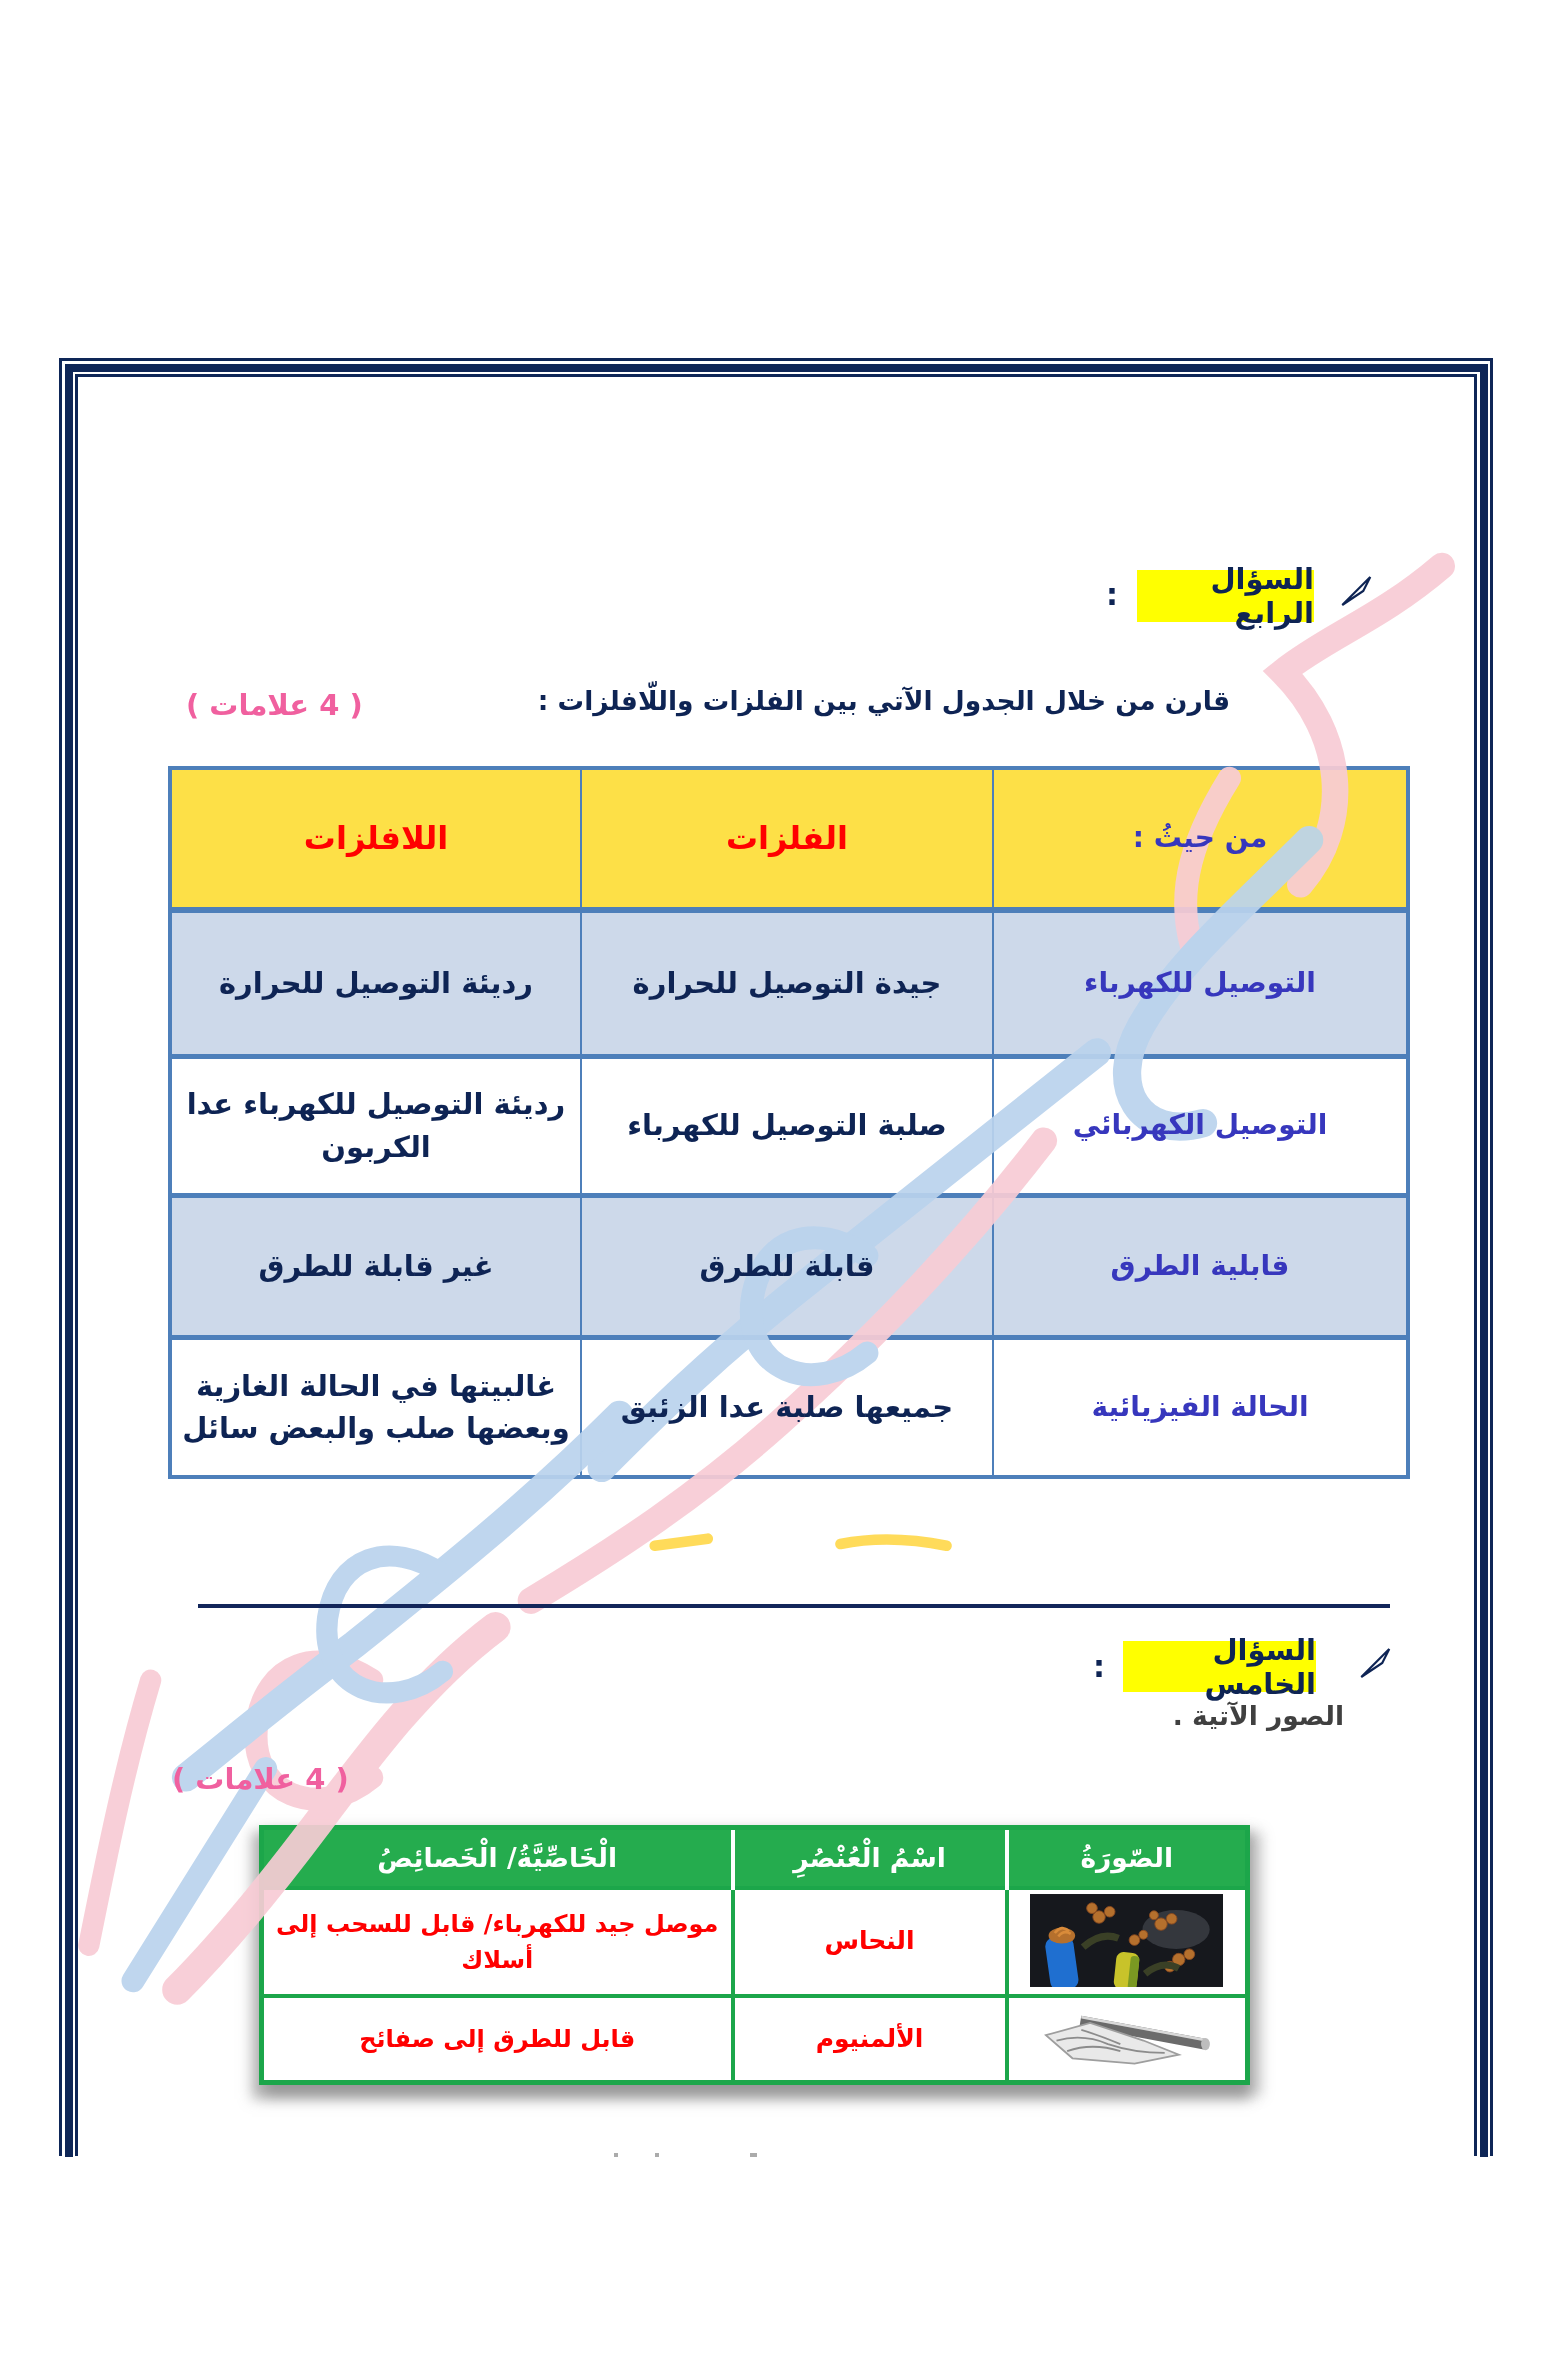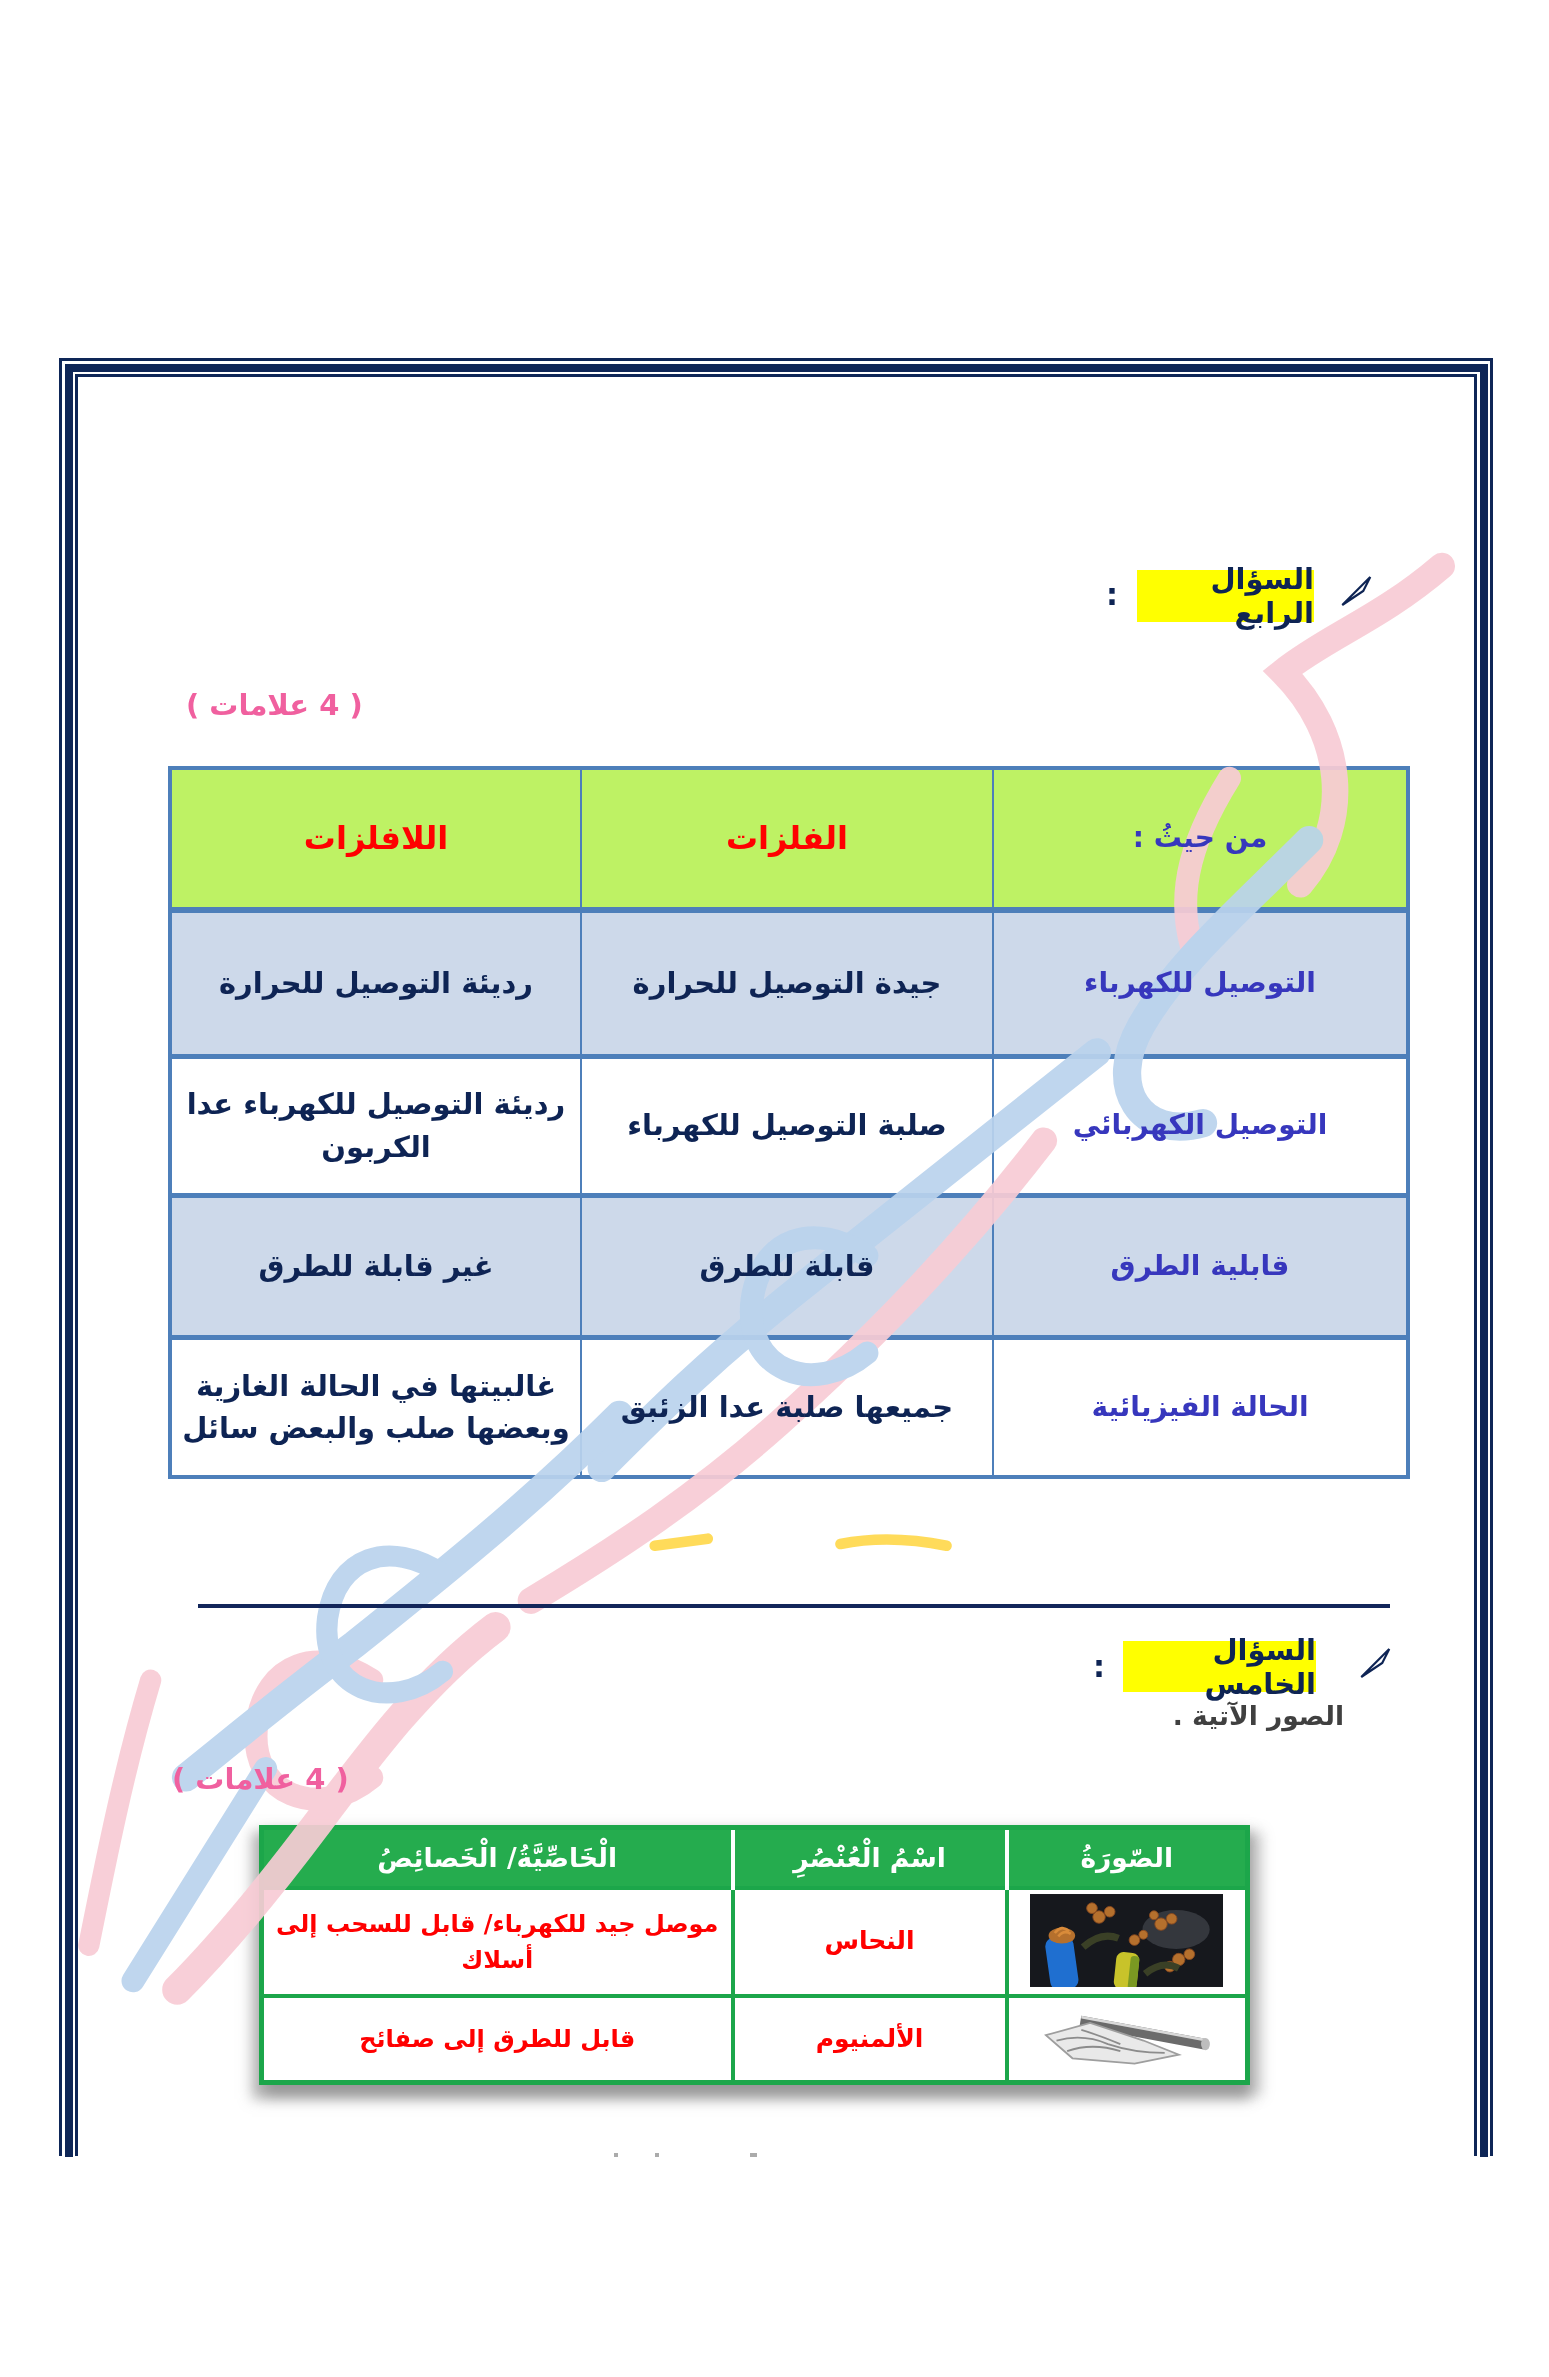--- a/index.html
+++ b/index.html
@@ -51,21 +51,21 @@
     direction:rtl;
     border:4.4px solid #4d7fba;
   }
   #comparison-table th,#comparison-table td{
     text-align:center;vertical-align:middle;
     padding:3.5px 8.8px;
     font-weight:bold;
   }
   #comparison-table th+th,#comparison-table td+td{border-inline-start:2.7px solid #4d7fba;}
   #comparison-table thead tr{height:142px;}
-  #comparison-table thead th{border-bottom:6.2px solid #4d7fba;background:#bef264;}
+  #comparison-table thead th{border-bottom:6.2px solid #4d7fba;background:#fde047;}
   #comparison-table tbody td{border-top:5.3px solid #4d7fba;}
   #comparison-table tr.shaded td{background:#cdd9ea;}
   .crit{color:#3737bd;font-size:28px;}
   .hdr-red{color:#ff0000;font-size:32px;}
   .cellnavy{color:#0e2454;font-size:29px;}
   .cell-text{position:relative;z-index:3;display:inline-block;line-height:1.45;}
   
   #section-divider{position:absolute;left:198px;top:1604px;width:1192px;height:4.4px;background:#12265a;z-index:3;}
   
   #elements-table{
@@ -127,20 +127,21 @@
 
   <div class="bullet" id="q4-bullet">
     <svg width="35" height="41" viewBox="0 0 40 46">
         <path d="M38 3 L6 35 L30 19 Z" fill="#ffffff" stroke="#0e2454" stroke-width="2.5"></path>
       </svg>
   </div>
   <div class="q-label-highlight" id="q4-highlight">
     <span>السؤال الرابع</span>
   </div>
   <div class="txt q-colon" id="q4-colon">:</div>
+  <div class="txt" id="q4-prompt">قارن من خلال الجدول الآتي بين الفلزات واللّافلزات :</div>
   <div class="txt" id="q4-marks">( 4 علامات )</div>
 
   <table id="comparison-table">
     <colgroup>
         <col style="width:415px">
         <col style="width:412px">
         <col style="width:411px">
       </colgroup>
     <thead>
       <tr>

